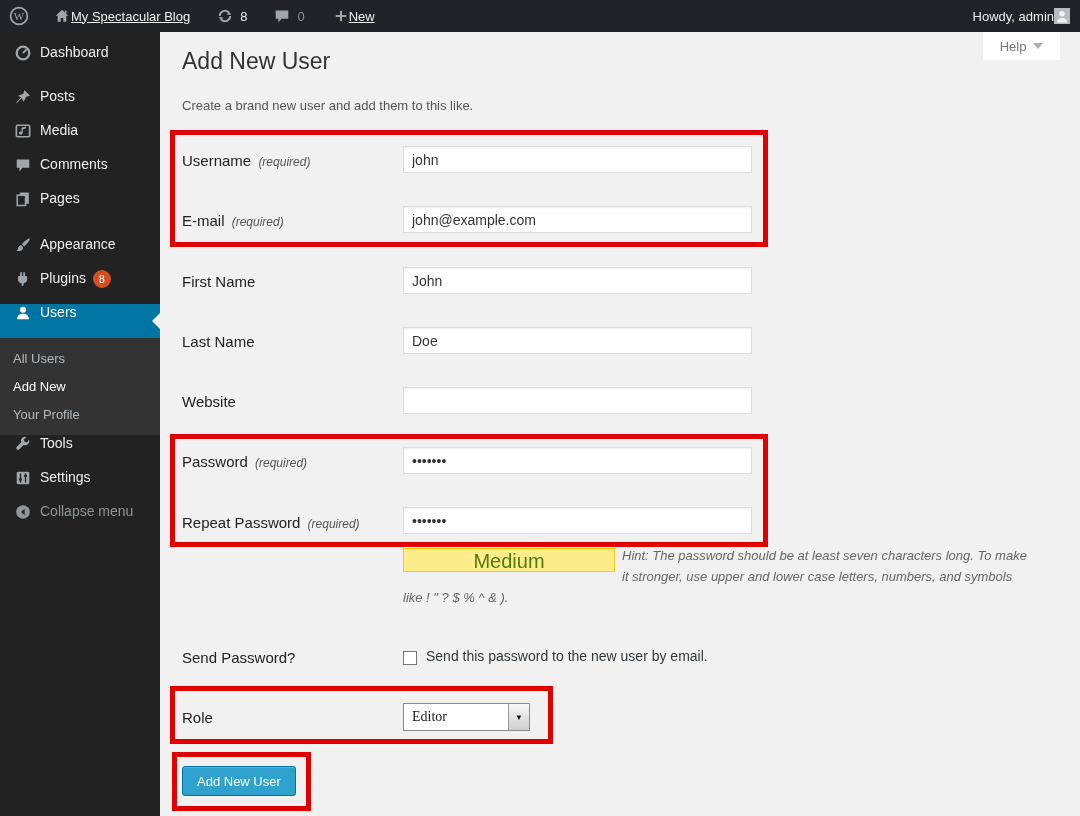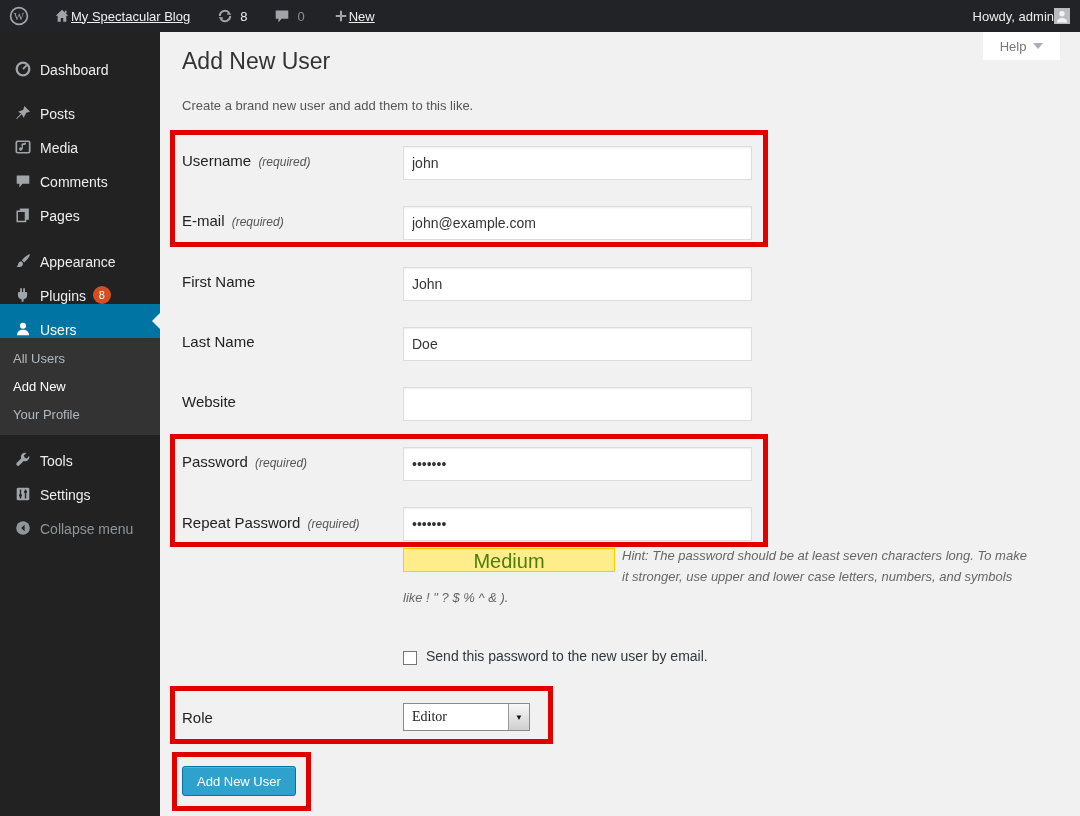--- a/index.html
+++ b/index.html
@@ -38,21 +38,21 @@
 
   
   .sidebar {
     position:absolute; left:0; top:32px; width:160px; height:784px;
     background:#222; z-index:10;
   }
   .menu-pad { height:12px; }
   .menu-sep { height:10px; }
   .menu-sep.sep2 { height:12px; }
   .menu-item {
-    height:34px; display:flex; align-items:flex-end; cursor:pointer;
+    height:34px; display:flex; align-items:flex-start; cursor:pointer;
     color:#eee; font-size:14px; position:relative;
   }
   .menu-item svg { margin-left:14px; margin-right:8px; flex:none; }
   .menu-item .badge {
     margin-left:7px; background:#d54e21; color:#fff; border-radius:50%;
     width:18px; height:18px; line-height:18px; text-align:center; font-size:11px;
   }
   .menu-item.active { background:#0074a2; color:#fff; }
   .menu-item.active::after {
     content:""; position:absolute; right:0; top:50%; margin-top:-8px;
@@ -73,21 +73,21 @@
     font-size:23px; font-weight:400; color:#333; line-height:30px;
   }
   .page-desc { position:absolute; left:22px; top:66px; margin:0; font-size:13px; color:#555; }
 
   .flabel {
     position:absolute; left:22px; width:210px;
     font-size:15px; color:#222;
   }
   .flabel em { font-size:12px; color:#555; font-style:italic; margin-left:3px; }
   .finput {
-    position:absolute; left:243px; width:349px; height:34px;
+    position:absolute; left:243px; width:349px; height:27px;
     border:1px solid #ddd; background:#fff; color:#333; font-size:14px;
     font-family:"Liberation Sans", sans-serif; padding:0 8px;
     box-shadow:inset 0 1px 2px rgba(0,0,0,0.07); outline:none;
   }
 
   .strength-meter {
     position:absolute; left:243px; top:516px; width:212px; height:24px;
     background:#ffec8b; border:1px solid #fc0; text-align:center;
     line-height:25px; font-size:20px; color:#4d7c0f;
   }
@@ -331,20 +331,23 @@
     <span>Repeat Password</span>
     <em>(required)</em>
   </div>
   <input class="finput" style="top: 475px;" type="text" value="•••••••">
 
   <div class="strength-meter">Medium</div>
   <p class="pw-hint">
     <span class="hint-spacer"></span><span>Hint: The password should be at least seven characters long. To make it stronger, use upper and lower case letters, numbers, and symbols like ! " ? $ % ^ &amp; ).</span>
   </p>
 
+  <div class="flabel" style="top:617px;">
+    <span>Send Password?</span>
+  </div>
   <span class="fcheckbox"></span>
   <span class="cb-label">Send this password to the new user by email.</span>
 
   <div class="flabel" style="top:677px;">
     <span>Role</span>
   </div>
   <div class="fselect">
     <span class="sel-val">Editor</span>
     <span class="sel-btn">▼</span>
   </div>

